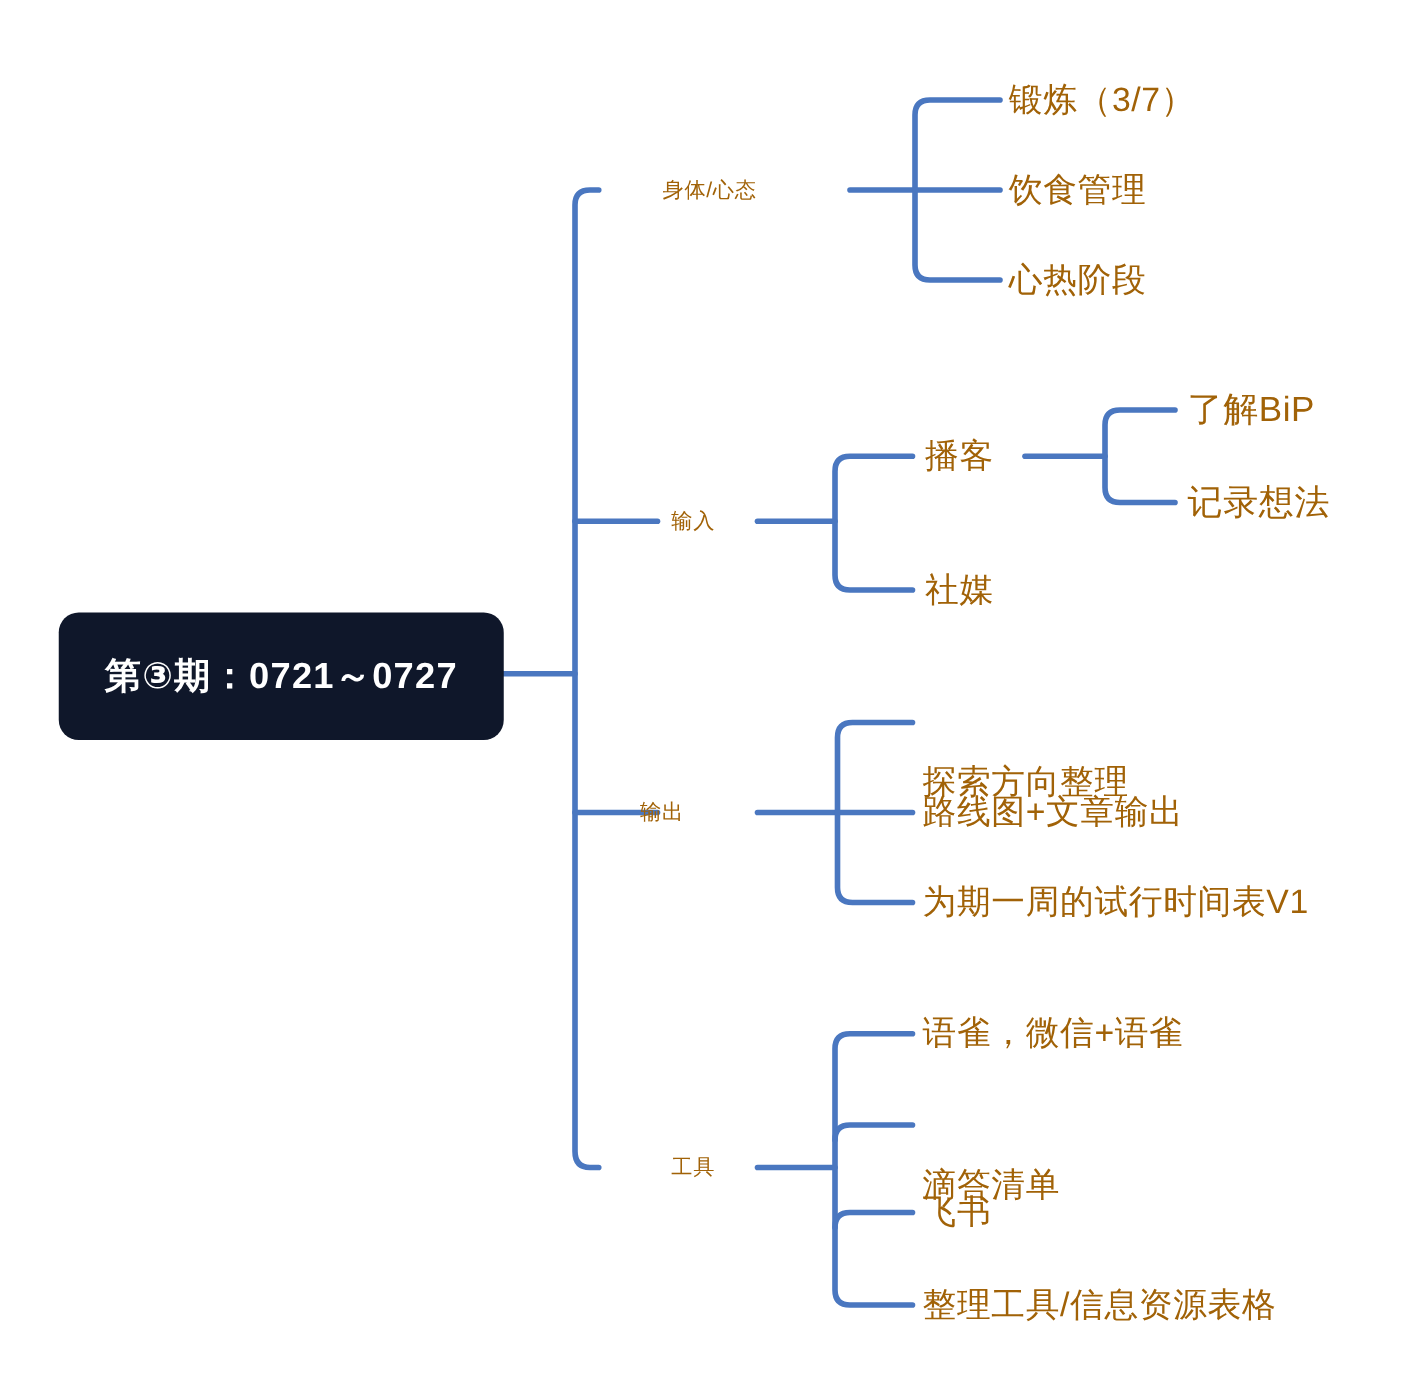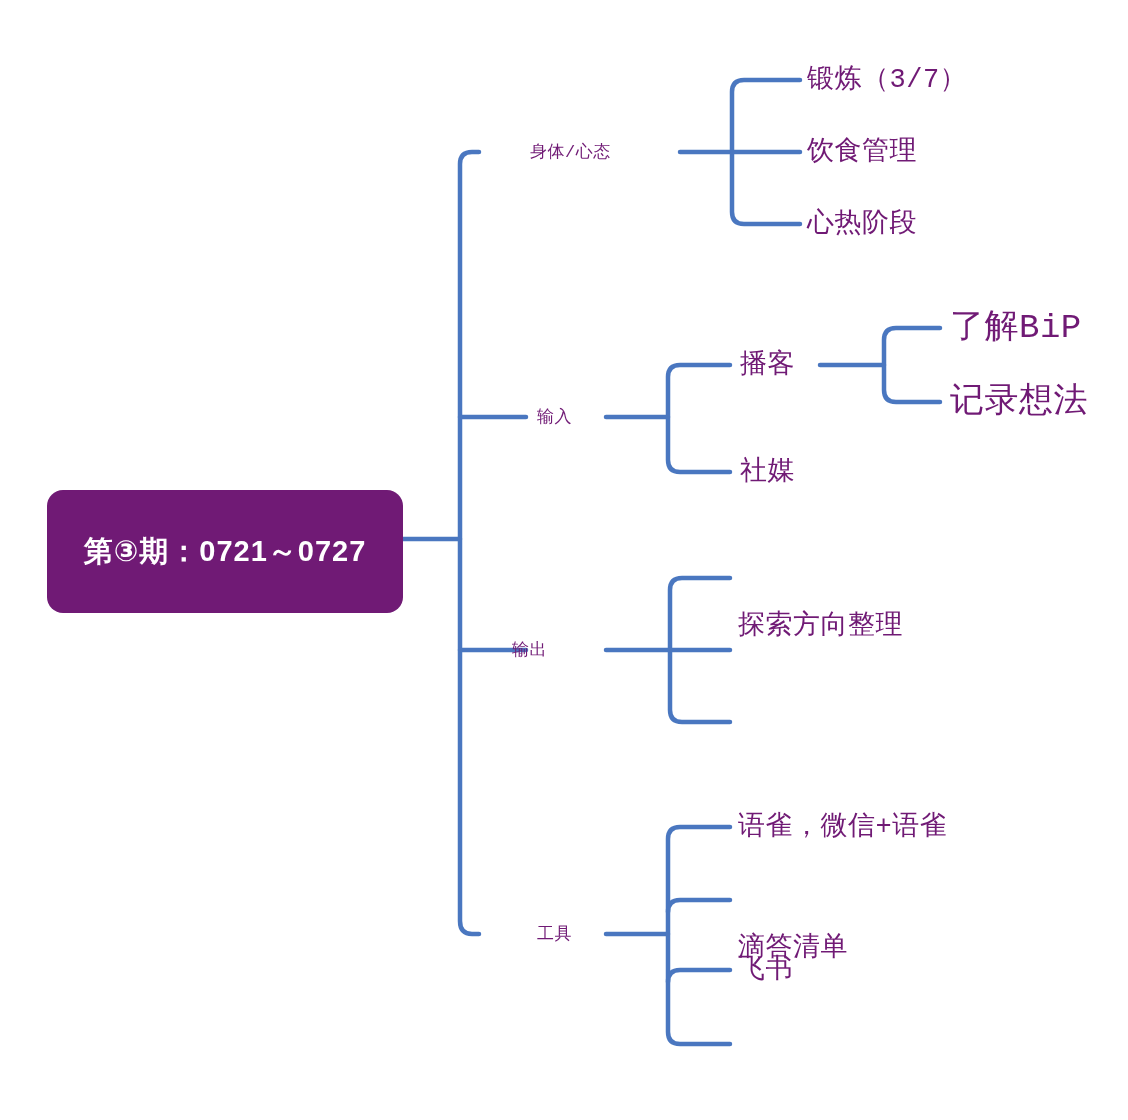--- a/index.html
+++ b/index.html
@@ -19,37 +19,36 @@
     position: absolute;
     left: 0;
     top: 0;
     width: 1128px;
     height: 1120px;
     pointer-events: none;
   }
   .node-label {
     position: absolute;
     white-space: nowrap;
-    color: #701a75;
+    color: #a16207;
     font-size: 27px;
     line-height: 1;
     letter-spacing: 0.5px;
     transform: translateY(-50%);
-    font-family: Liberation Mono, monospace;
   }
   .node-l1 { font-size: 17px; }
   .node-l2 { font-size: 27px; }
-  .node-l3 { font-size: 34px; }
+  .node-l3 { font-size: 28px; }
   #root-node {
     position: absolute;
     left: 47px;
     top: 490px;
     width: 356px;
-    height: 123px;
-    background: #701a75;
+    height: 102px;
+    background: #0f172a;
     border-radius: 16px;
     box-sizing: border-box;
     display: flex;
     align-items: center;
     justify-content: center;
   }
   #root-node .root-text {
     color: #ffffff;
     font-size: 29px;
     font-weight: bold;
@@ -124,23 +123,26 @@
   <div class="node-label node-l2" style="left:740px; top:365px;">播客</div>
 
   <div class="node-label node-l2" style="left:740px; top:472px;">社媒</div>
 
   <div class="node-label node-l3" style="left:950px; top:328px;">了解BiP</div>
 
   <div class="node-label node-l3" style="left:950px; top:402px;">记录想法</div>
 
   <div class="node-label node-l2" style="left:738px; top:578px;margin-top:48px;">探索方向整理</div>
 
+  <div class="node-label node-l2" style="left:738px; top:650px;">路线图+文章输出</div>
 
+  <div class="node-label node-l2" style="left:738px; top:722px;">为期一周的试行时间表V1</div>
 
   <div class="node-label node-l2" style="left:738px; top:827px;text-align:right;">语雀，微信+语雀</div>
 
   <div class="node-label node-l2" style="left:738px; top:948px;">滴答清单</div>
 
   <div class="node-label node-l2" style="left:738px; top:970px;">飞书</div>
 
+  <div class="node-label node-l2" style="left:738px; top:1044px;">整理工具/信息资源表格</div>
 
 
 </div>
 
 </body></html>

